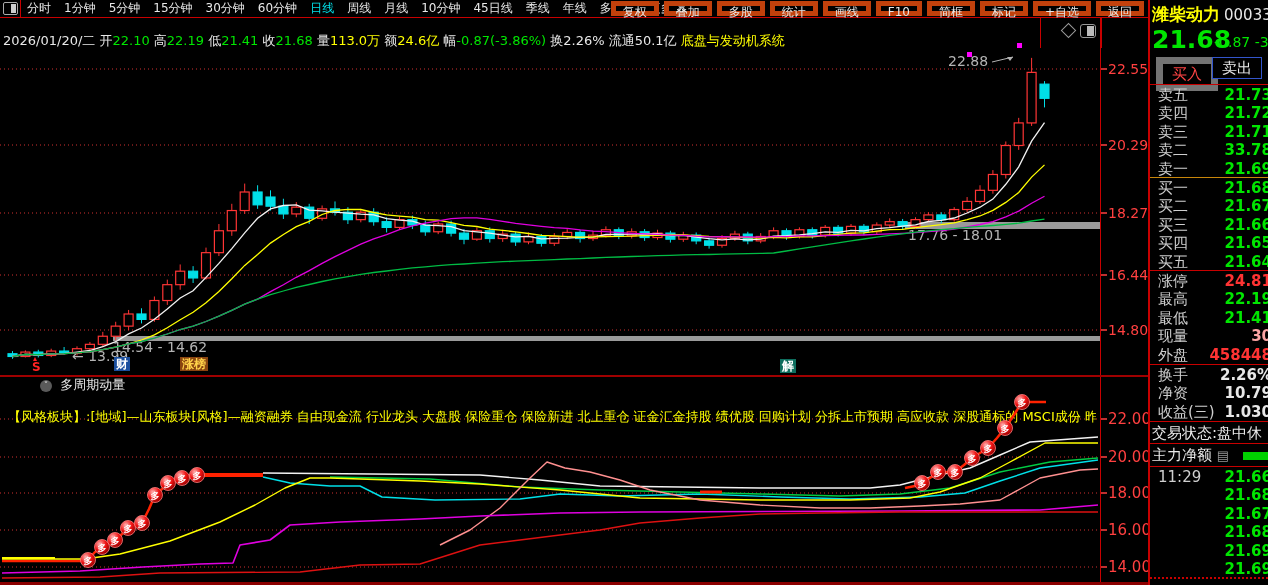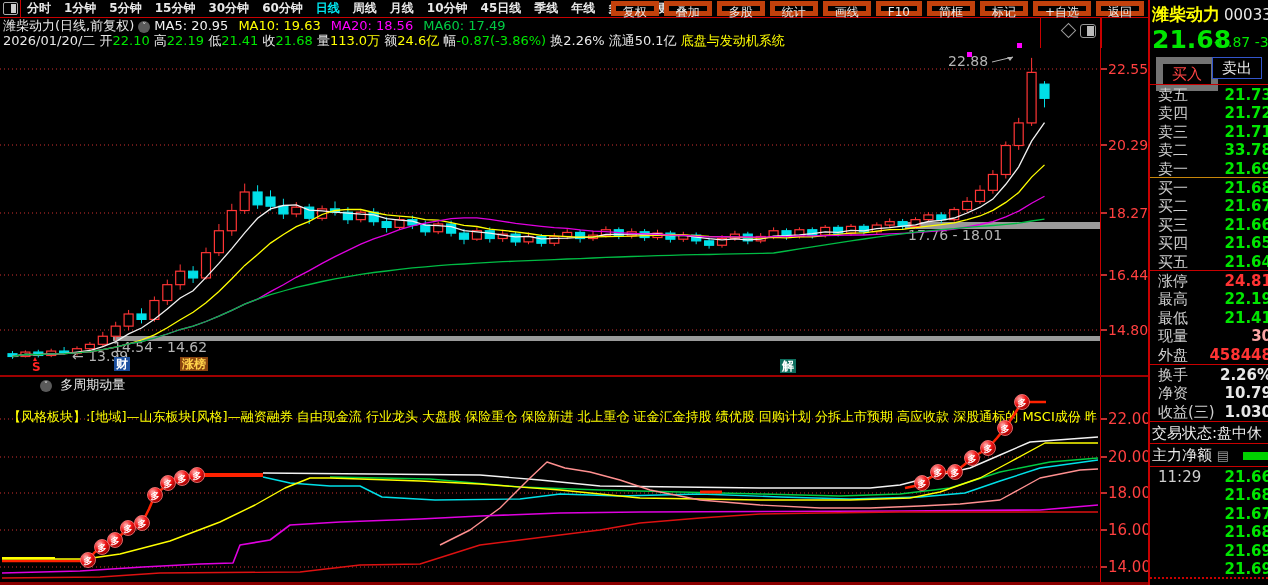--- a/index.html
+++ b/index.html
@@ -3,21 +3,21 @@
 <meta charset="utf-8">
 <style>
   html,body{margin:0;padding:0;background:#000;}
   #app{position:relative;width:1268px;height:585px;background:#000;overflow:hidden;
        font-family:"DejaVu Sans","Liberation Sans",sans-serif;-webkit-font-smoothing:none;}
   
   .topbar{position:absolute;left:0;top:0;width:1148px;height:17px;background:#000;border-bottom:1px solid #c80000;z-index:4;}
   .winicon{position:absolute;left:3px;top:2px;width:13px;height:11px;border:1px solid #aaa;border-radius:2px;}
   .winicon .half{position:absolute;right:1px;top:1px;bottom:1px;width:5px;background:#ccc;}
   .tb-vsep{position:absolute;left:20px;top:0;width:1px;height:17px;background:#c80000;}
-  .periods{position:absolute;left:27px;top:0;height:17px;display:flex;align-items:center;gap:13px;font-weight:bold;}
+  .periods{position:absolute;left:27px;top:0;height:17px;display:flex;align-items:center;gap:13px;}
   .period{color:#e8e8e8;font-size:12px;line-height:17px;white-space:nowrap;cursor:default;}
   .period.active{color:#00e5ee;}
   .actions{position:absolute;right:4px;top:1px;height:15px;display:flex;gap:5px;}
   .actbtn{border:5px solid #c2410c;color:#e8e8e8;font-size:12px;line-height:13px;padding:0 7px;background:#000;white-space:nowrap;}
   
   .titlerow{position:absolute;left:3px;top:18px;width:1030px;height:15px;color:#e8e8e8;font-size:13px;line-height:15px;white-space:nowrap;z-index:4;}
   .chev{display:inline-block;width:12px;height:12px;border-radius:50%;background:#5a5a5a;color:#ddd;
         font-size:9px;line-height:11px;text-align:center;vertical-align:middle;margin:0 4px;}
   .mav{margin-right:10px;}
   .inforow{position:absolute;left:3px;top:33px;width:1040px;height:15px;font-size:13px;line-height:15px;white-space:nowrap;color:#e8e8e8;z-index:4;}
@@ -355,23 +355,20 @@
         <span class="actbtn">统计</span>
         <span class="actbtn">画线</span>
         <span class="actbtn">F10</span>
         <span class="actbtn">简框</span>
         <span class="actbtn">标记</span>
         <span class="actbtn">+自选</span>
         <span class="actbtn">返回</span>
       </div>
   </div>
 
-  <div class="titlerow">
-    <span>潍柴动力(日线,前复权)</span><span class="chev">˅</span><span id="ma-values"><span class="mav" style="color: rgb(242, 242, 242);">MA5: 20.95</span><span class="mav" style="color: rgb(255, 255, 0);">MA10: 19.63</span><span class="mav" style="color: rgb(255, 0, 255);">MA20: 18.56</span><span class="mav" style="color: rgb(0, 204, 68);">MA60: 17.49</span></span>
-  </div>
   <div class="cell-icons">
     <div class="diam"></div>
     <div class="wicon">
         <div class="l"></div>
         <div class="r"></div>
       </div>
   </div>
 
   <div class="inforow" id="inforow"><span>2026/01/20/二 </span><span>开</span><b style="color: rgb(0, 230, 0);">22.10 </b><span>高</span><b style="color: rgb(0, 230, 0);">22.19 </b><span>低</span><b style="color: rgb(0, 230, 0);">21.41 </b><span>收</span><b style="color: rgb(0, 230, 0);">21.68 </b><span>量</span><b style="color: rgb(255, 255, 0);">113.0万 </b><span>额</span><b style="color: rgb(255, 255, 0);">24.6亿 </b><span>幅</span><b style="color: rgb(0, 230, 0);">-0.87(-3.86%) </b><span>换</span><b style="color: rgb(232, 232, 232);">2.26% </b><span>流通</span><b style="color: rgb(232, 232, 232);">50.1亿 </b><span></span><b style="color: rgb(255, 255, 0);">底盘与发动机系统 </b></div>
 

